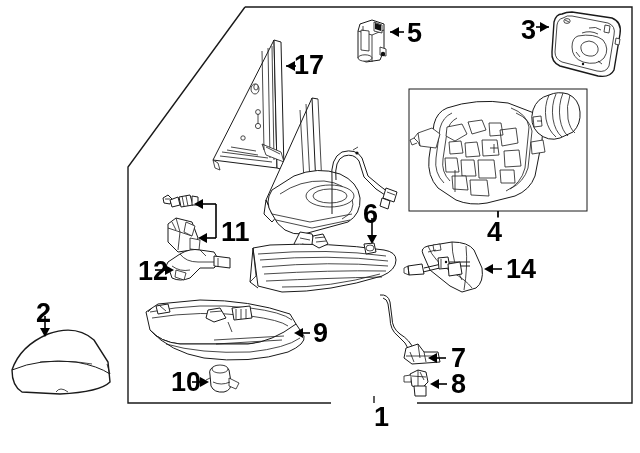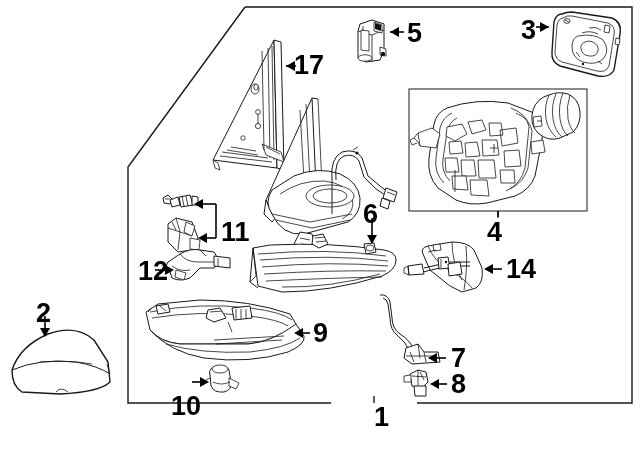--- a/index.html
+++ b/index.html
@@ -347,19 +347,19 @@
 
   <div class="callout-num n-lg" style="left:374px; top:404px;">1</div>
   <div class="callout-num n-lg" style="left:36px;  top:300px;">2</div>
   <div class="callout-num n-lg" style="left:521px; top:17px;">3</div>
   <div class="callout-num n-lg" style="left:487px; top:219px;">4</div>
   <div class="callout-num n-lg" style="left:407px; top:20px;">5</div>
   <div class="callout-num n-lg" style="left:363px; top:201px;">6</div>
   <div class="callout-num n-lg" style="left:451px; top:345px;">7</div>
   <div class="callout-num n-lg" style="left:451px; top:371px;">8</div>
   <div class="callout-num n-lg" style="left:313px; top:320px;">9</div>
-  <div class="callout-num n-lg" style="left:171px; top:369px;margin-top:24px;">10</div>
+  <div class="callout-num n-lg" style="left:171px; top:369px;">10</div>
   <div class="callout-num n-lg" style="left:221px; top:219px;">11</div>
   <div class="callout-num n-lg" style="left:138px; top:258px;">12</div>
   <div class="callout-num n-lg" style="left:506px; top:256px;">14</div>
   <div class="callout-num n-lg" style="left:294px; top:52px;">17</div>
 
 </div>
 
 </body></html>

